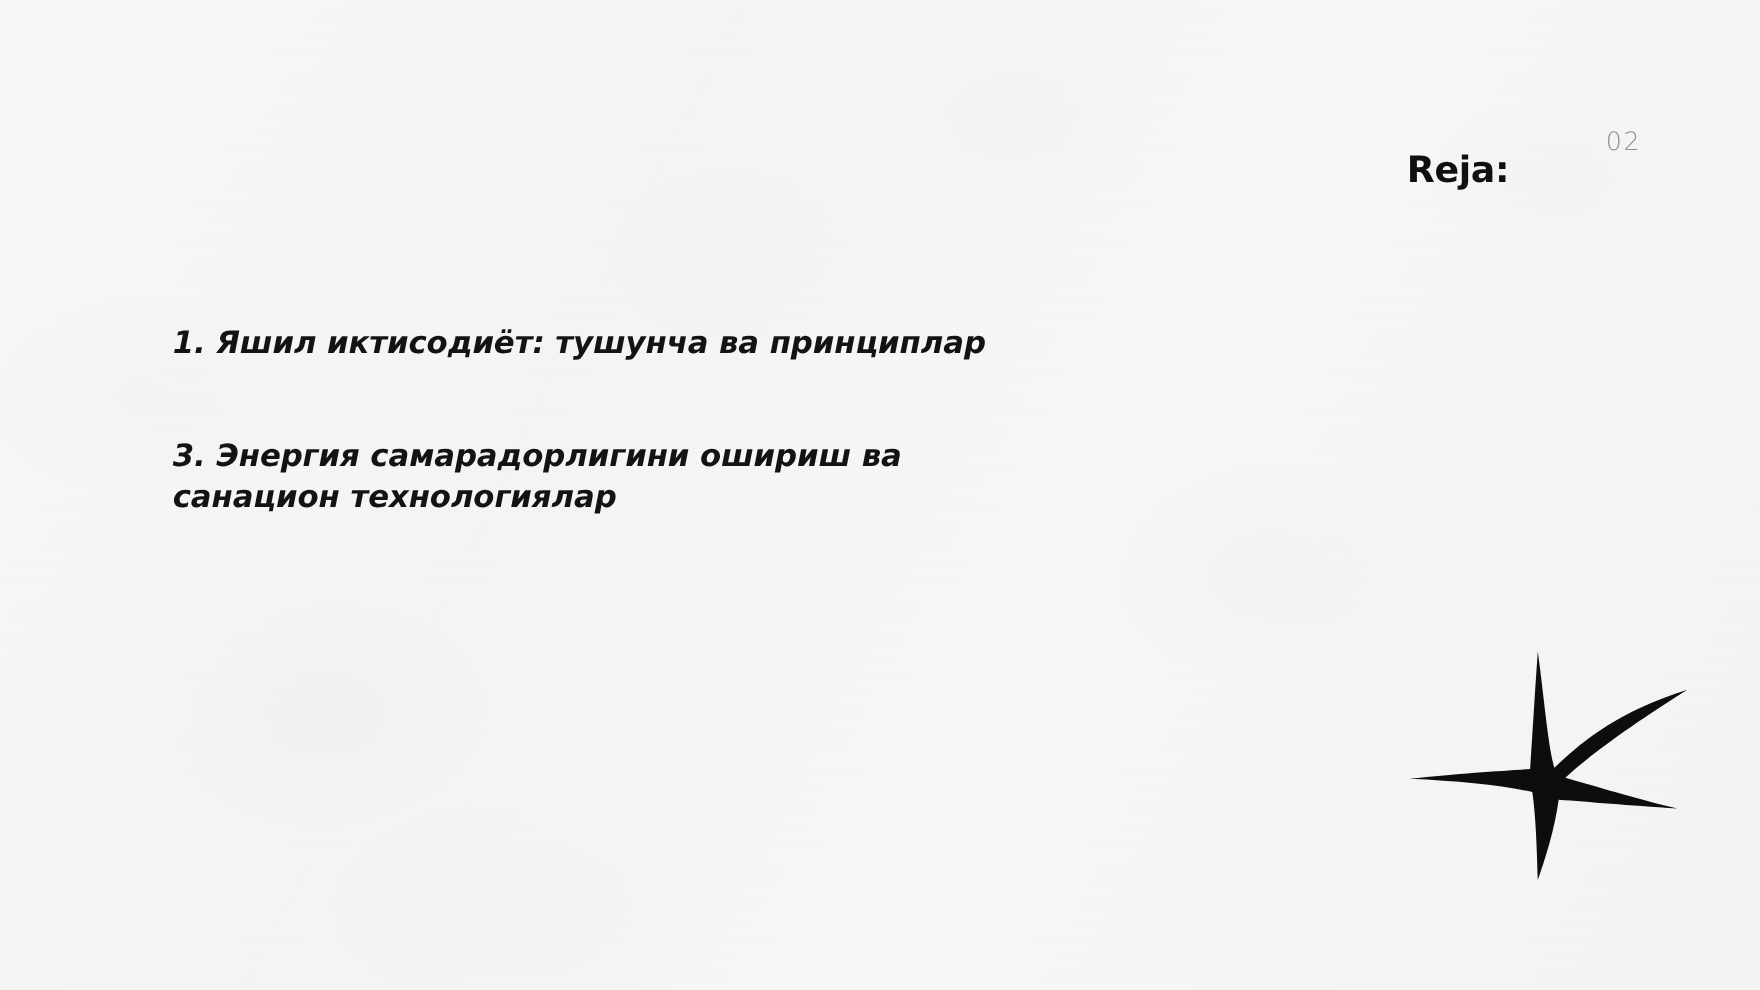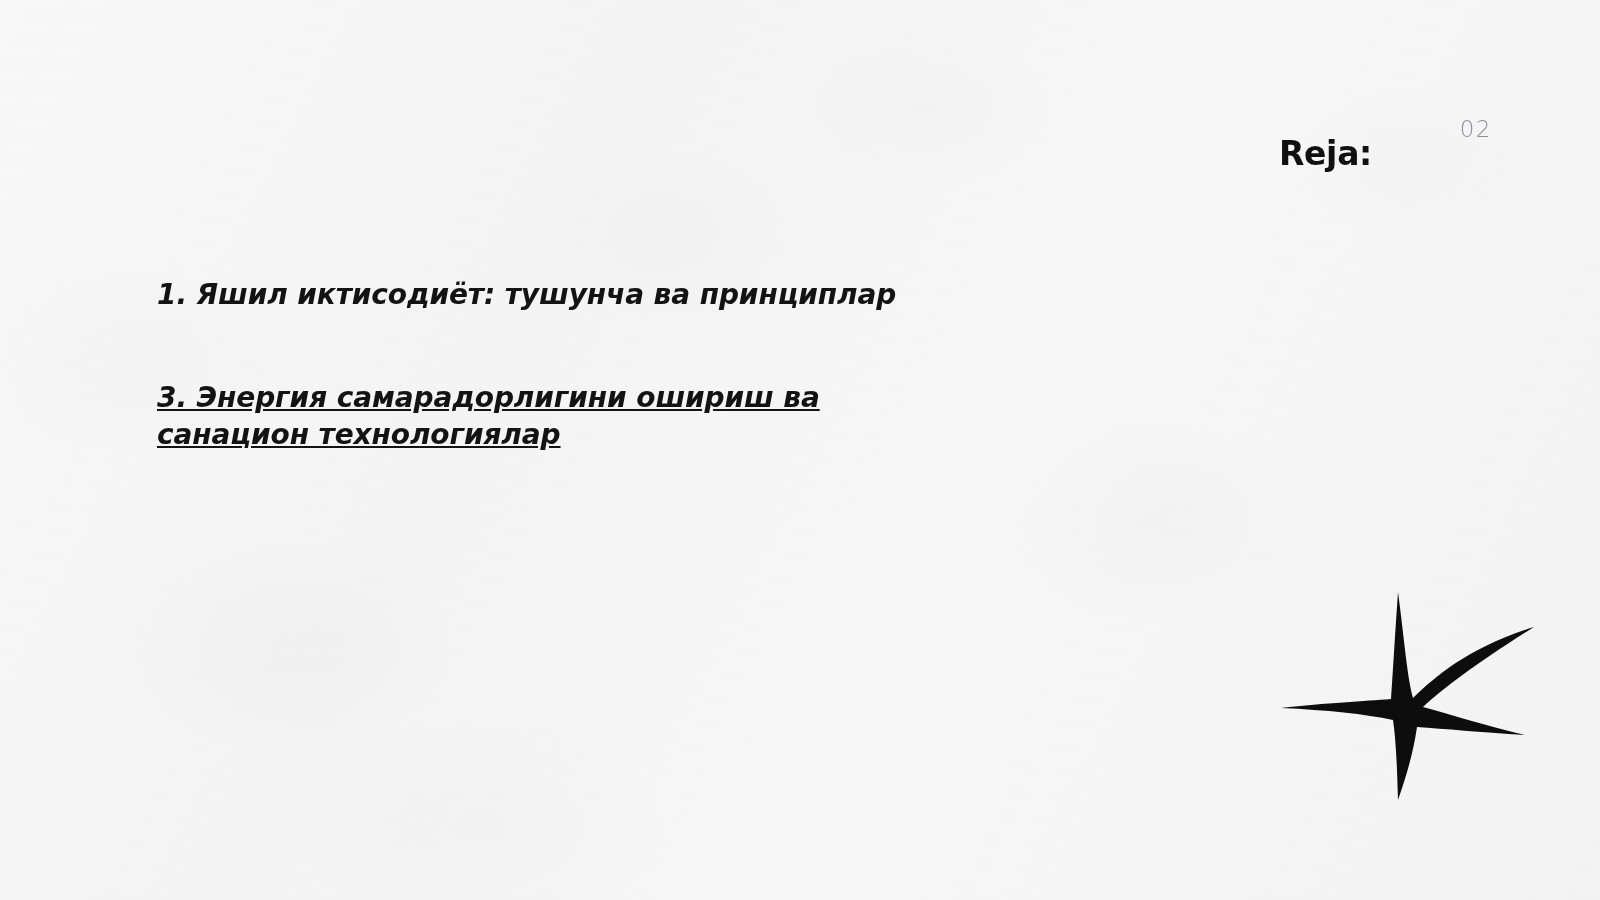--- a/index.html
+++ b/index.html
@@ -61,39 +61,38 @@
     text-align: right;
     font-family: "DejaVu Sans", sans-serif;
     font-size: 33px;
     font-weight: 700;
     color: #101010;
     letter-spacing: -0.3px;
   }
 
   .agenda-list {
     position: absolute;
-    top: 276px;
+    top: 293px;
     left: 157px;
     width: 1050px;
   }
 
   .agenda-item {
     font-family: "DejaVu Sans", sans-serif;
     font-size: 28px;
     font-style: italic;
     font-weight: 700;
     color: #131313;
     line-height: 1.33;
     letter-spacing: -0.1px;
     margin-bottom: 66px;
   }
   .agenda-item:last-child {
     margin-bottom: 0;
     max-width: 800px;
-    text-decoration: underline;
   }
 
   .star-decor {
     position: absolute;
     left: 1255px;
     top: 575px;
     width: 300px;
     height: 240px;
   }
   .star-decor svg {

